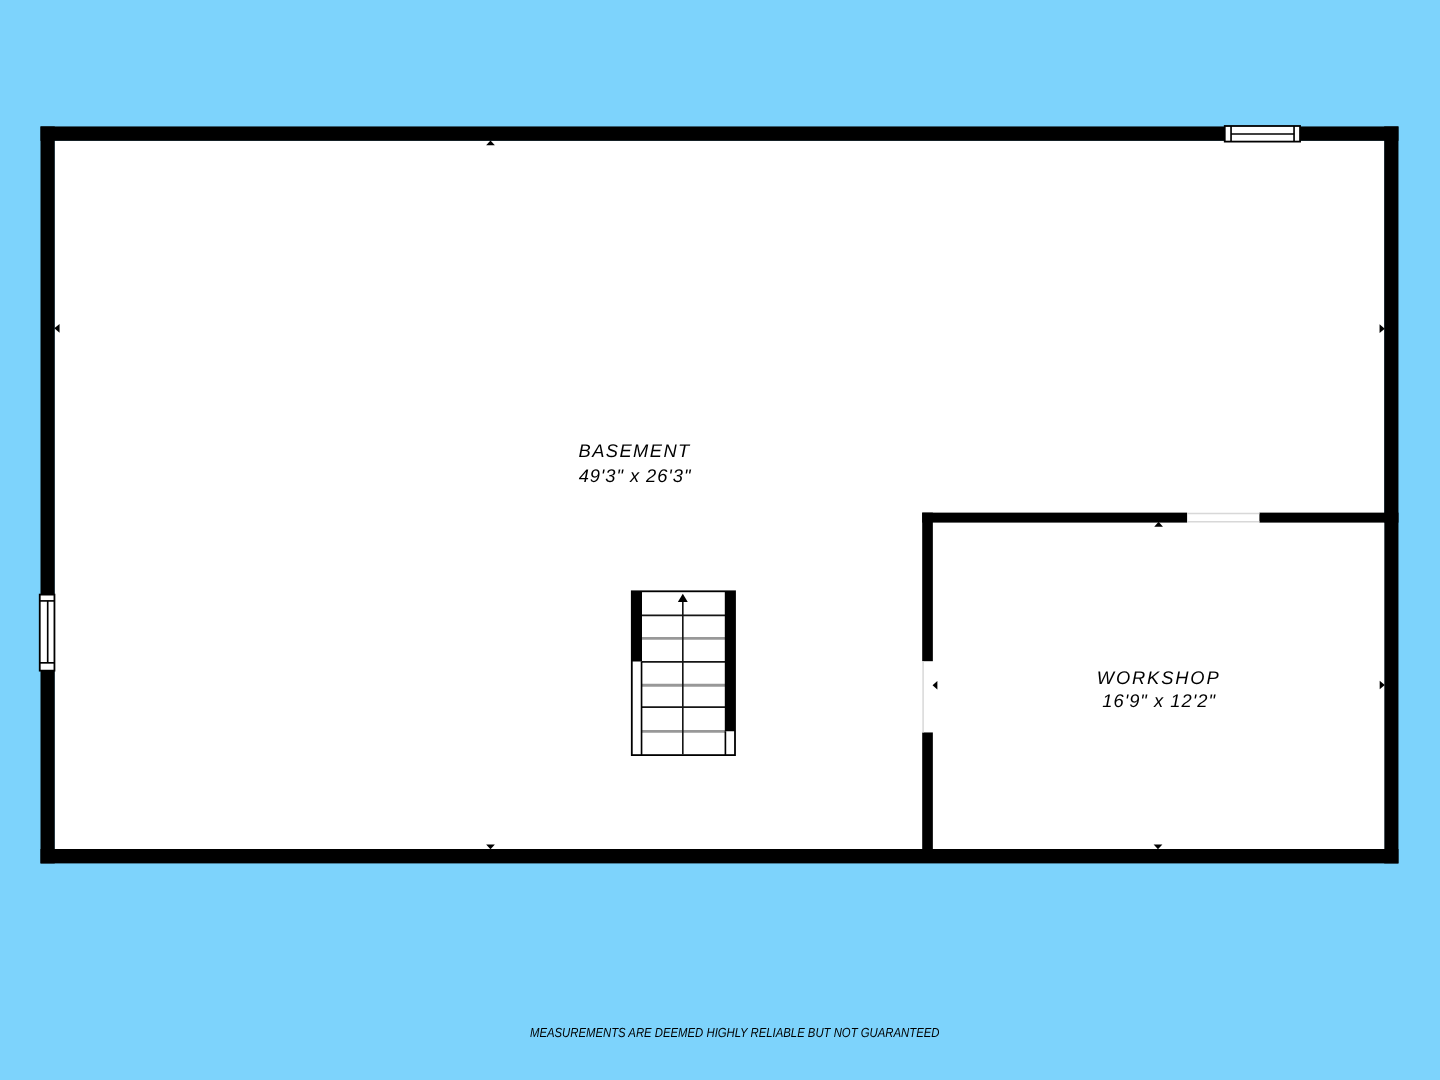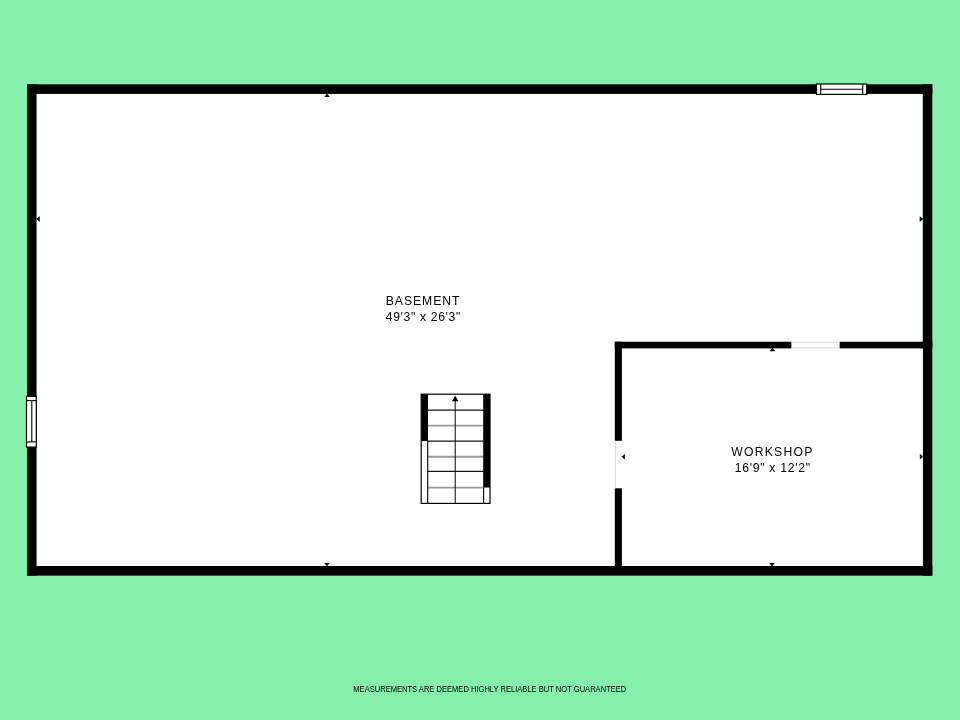--- a/index.html
+++ b/index.html
@@ -1,17 +1,17 @@
 <!DOCTYPE html>
 <html><head>
 <meta charset="utf-8">
 <style>
   html,body{margin:0;padding:0;background:#ffffff;}
-  .page{position:relative;width:960px;height:720px;background:#86efac;overflow:hidden;
-        font-family:"Liberation Sans", sans-serif;}
+  .page{position:relative;width:960px;height:720px;background:#7dd3fc;overflow:hidden;
+        font-family:"Liberation Sans", sans-serif;font-style:italic;}
   svg{position:absolute;left:0;top:0;}
   text{font-family:"Liberation Sans", sans-serif;fill:#000000;}
 </style>
 </head>
 <body>
 <div class="page">
 <svg width="960" height="720" viewBox="0 0 960 720">
 
   <rect x="36.5" y="93.9" width="886.3" height="472.1" fill="#ffffff"></rect>
 

